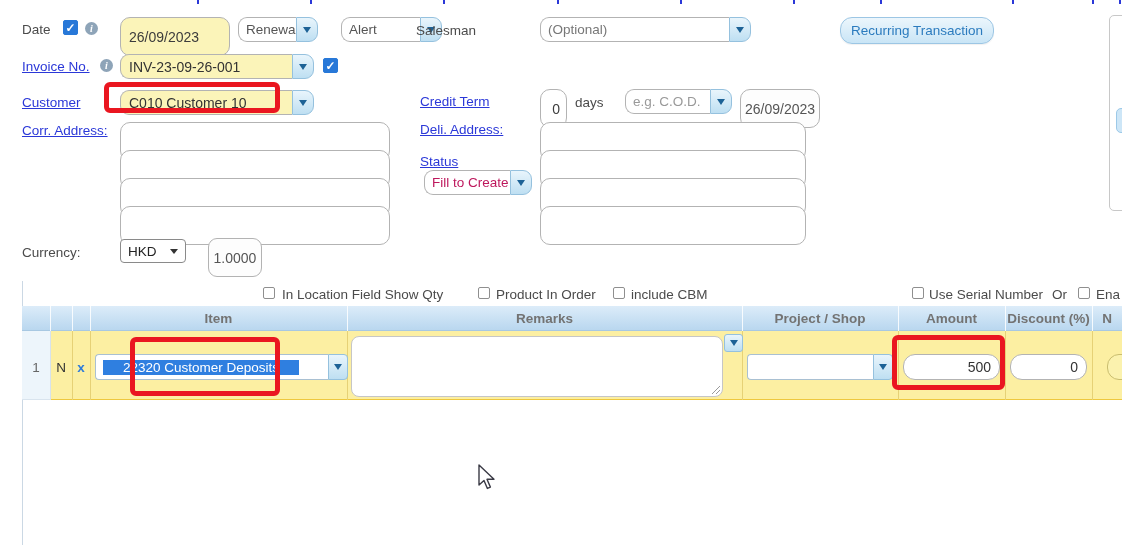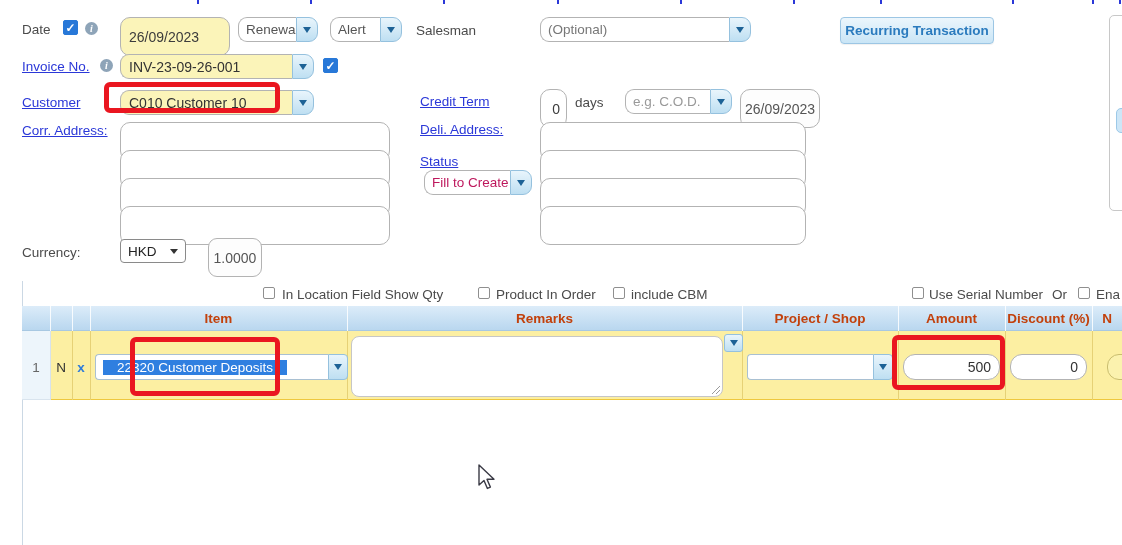--- a/index.html
+++ b/index.html
@@ -43,48 +43,48 @@
   .cbx.checked {
     width:15px; height:15px; background:#2878d8; border-color:#2878d8; color:#fff;
     font-size:12px; line-height:14px; text-align:center; font-weight:bold;
   }
   .info {
     position:absolute; width:13px; height:13px; border-radius:50%; background:#8ea4b8; color:#fff;
     font-size:10px; line-height:13px; text-align:center; font-style:italic; font-weight:bold;
     font-family:"Liberation Serif",serif;
   }
   .btn-blue {
-    position:absolute; border:1px solid #9cc6e4; border-radius:4px;
+    position:absolute; border:1px solid #9cc6e4; border-radius:12px;
     background:linear-gradient(#ecf6fc,#c9e5f6); color:#2b7bbe; font-size:13.5px;
-    display:flex; align-items:center; justify-content:center; box-shadow:0 1px 1px rgba(0,0,0,0.06);font-weight:bold;
+    display:flex; align-items:center; justify-content:center; box-shadow:0 1px 1px rgba(0,0,0,0.06);
   }
   .redbox { position:absolute; border:5px solid #ea1620; border-radius:6px; z-index:50; pointer-events:none; }
   .tick { position:absolute; top:0; width:2px; height:4px; background:#2b38d8; }
   
   .bar {
     position:absolute; left:22px; top:281px; width:1100px; height:25px;
     background:linear-gradient(#f7fbfe,#dfeff9); border-top:1px solid #c5d7e6; border-bottom:1px solid #c9dcec;margin-top:36px;
   }
   .bar .lbl { top:5px; position:absolute; }
   .thead {
     position:absolute; left:22px; top:306px; width:1100px; height:25px;
     background:linear-gradient(#dcecf9,#b9d7ef); border-bottom:1px solid #a8c8e2;
   }
-  .th { position:absolute; top:311px; height:16px; font-size:13.5px; font-weight:bold; color:#c2410c; text-align:center; }
+  .th { position:absolute; top:311px; height:16px; font-size:13.5px; font-weight:bold; color:#737373; text-align:center; }
   .hdiv { position:absolute; top:306px; height:25px; width:1px; background:rgba(255,255,255,0.85); }
   .rowband { position:absolute; left:50px; top:331px; width:1072px; height:69px; background:#fcefa2; border-bottom:1px solid #eec83e; }
   .numcell { position:absolute; left:22px; top:331px; width:28px; height:69px; background:#edf5fb; border-bottom:1px solid #d9e4ee; }
   .rdiv { position:absolute; top:331px; height:69px; width:1px; background:#e6d176; }
   .cellmark { position:absolute; top:360px; font-size:13.5px; }
   .tinput {
     position:absolute; height:26px; border:1px solid #b3b3b3; border-radius:12px; background:#fff;
     font-family:"Liberation Sans",sans-serif; font-size:14px; color:#333; text-align:right; padding:0 8px; outline:none;
   }
   .panelborder { position:absolute; left:22px; top:281px; width:1px; height:264px; background:#cbd8e4; }
-  .selspan { background:#2f7fe0; color:#fff; padding:0 14px; font-size:13.5px; white-space:nowrap; }
+  .selspan { background:#2f7fe0; color:#fff; padding:0 20px; font-size:13.5px; white-space:nowrap; }
 </style>
 </head>
 <body>
 
 <div class="screen">
 
   <div>
     <span class="tick" style="left:197px"></span>
       <span class="tick" style="left:310px"></span>
     <span class="tick" style="left:443px"></span>
@@ -101,21 +101,21 @@
   <span class="cbx checked" style="left:63px;top:20px">✓</span>
   <span class="info" style="left:85px;top:22px">i</span>
   <input class="field yellow" style="left: 120px; top: 17px; width: 110px;" value="26/09/2023">
 
   <div class="combo" style="left:238px;top:17px;width:80px">
     <span class="ctext">Renewal</span>
     <span class="cbtn">
         <i class="tri"></i>
       </span>
   </div>
-  <div class="combo" style="left:330px;top:17px;width:72px">
+  <div class="combo" style="left:341px;top:17px;width:101px">
     <span class="ctext">Alert</span>
     <span class="cbtn">
         <i class="tri"></i>
       </span>
   </div>
 
   <span class="lbl" style="left:416px;top:23px">Salesman</span>
   <div class="combo" style="left:540px;top:17px;width:211px">
     <span class="ctext" style="color:#777">(Optional)</span>
     <span class="cbtn">

